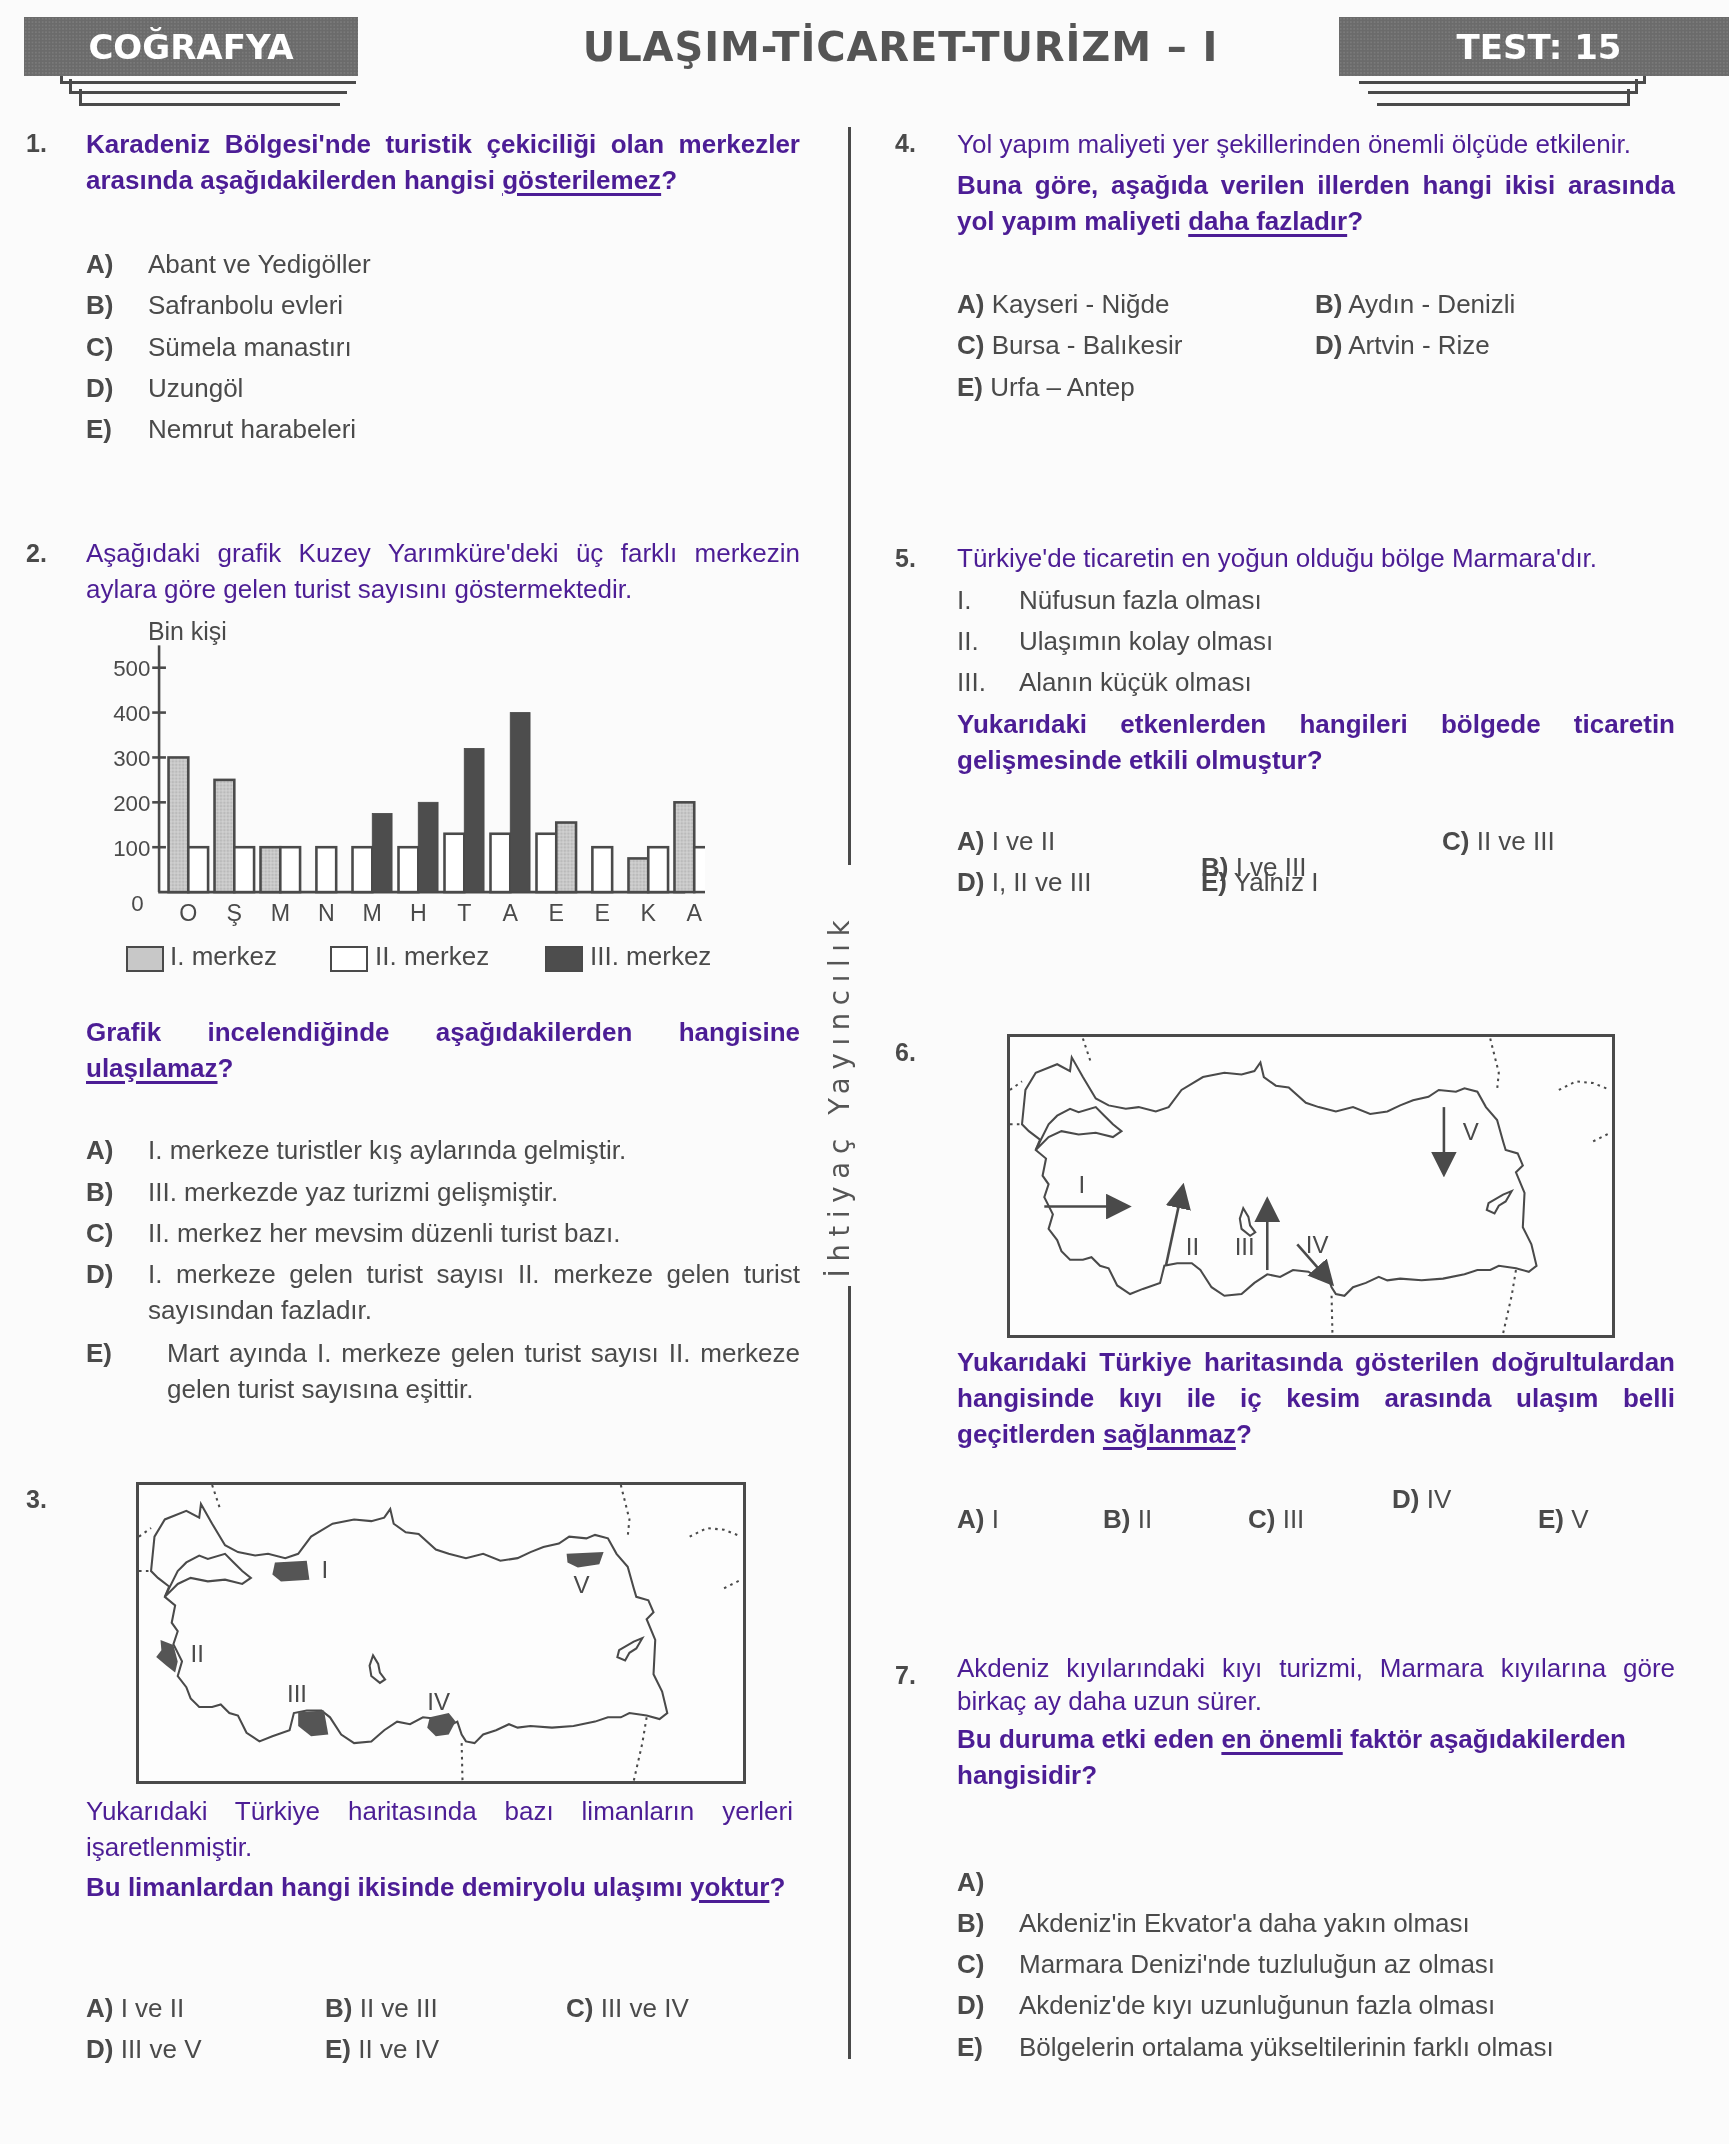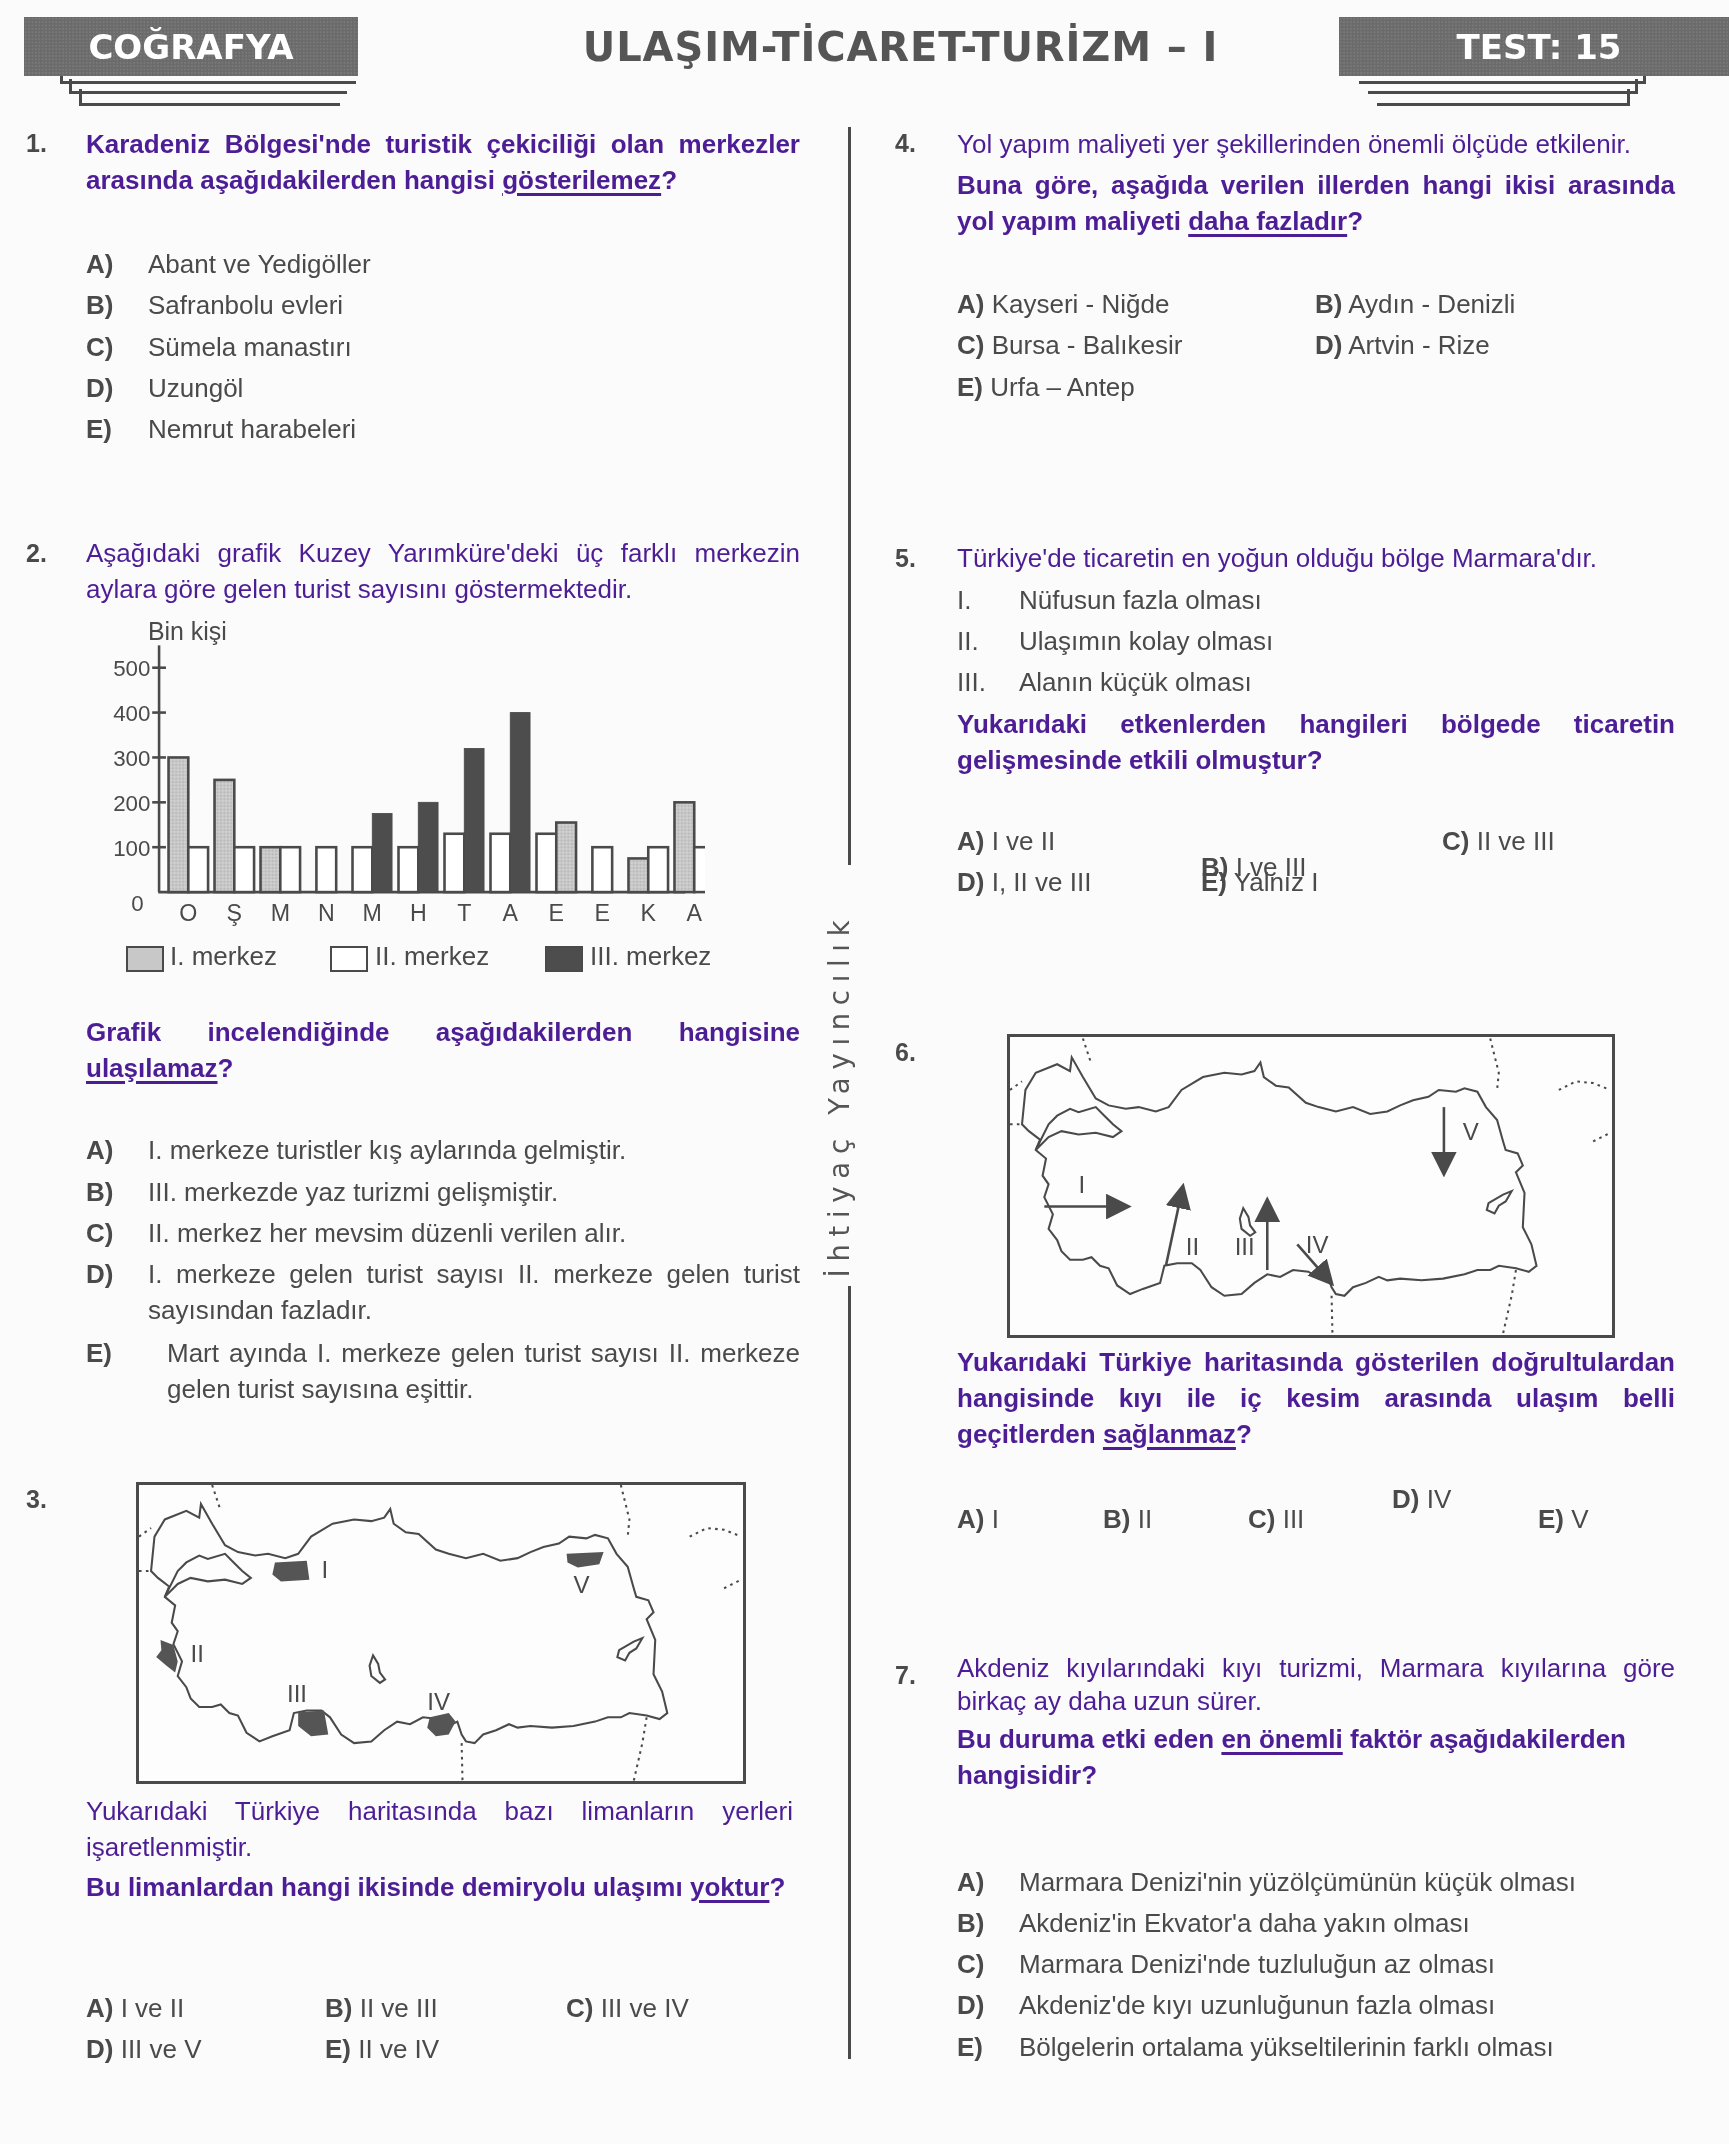--- a/index.html
+++ b/index.html
@@ -175,21 +175,21 @@
   <div class="optrow" style="left:86px;top:1132px;width:714px;">
       <span class="lbl">A)</span>
       <span>I. merkeze turistler kış aylarında gelmiştir.</span>
     </div>
   <div class="optrow" style="left:86px;top:1174px;width:714px;">
       <span class="lbl">B)</span>
       <span>III. merkezde yaz turizmi gelişmiştir.</span>
     </div>
   <div class="optrow" style="left:86px;top:1215px;width:714px;">
       <span class="lbl">C)</span>
-      <span>II. merkez her mevsim düzenli verilen alır.</span>
+      <span>II. merkez her mevsim düzenli turist bazı.</span>
     </div>
   <div class="optrow" style="left:86px;top:1256px;width:714px;">
       <span class="lbl">D)</span>
       <span class="justify" style="text-align:justify;">I. merkeze gelen turist sayısı II. merkeze gelen turist sayısından fazladır.</span>
     </div>
   <div class="optrow" style="left:86px;top:1335px;width:714px;">
       <span class="lbl">E)</span>
       <span style="text-align:justify;margin-left:19px;">Mart ayında I. merkeze gelen turist sayısı II. merkeze gelen turist sayısına eşittir.</span>
     </div>
 </section>
@@ -323,21 +323,20 @@
 </section>
 
 <section>
   <div class="qnum" style="left:895px;top:1661px;">7.</div>
   <div class="text justify" style="left:957px;top:1652px;width:718px;line-height:33px;">Akdeniz kıyılarındaki kıyı turizmi, Marmara kıyılarına göre birkaç ay daha uzun sürer.</div>
   <div class="text bold" style="left:957px;top:1721px;width:718px;">
     <span>Bu duruma etki eden </span><span class="u">en önemli</span><span> faktör aşağıdakilerden hangisidir?</span>
   </div>
   <div class="optrow" style="left:957px;top:1864px;">
       <span class="lbl">A)</span>
-      <span>Marmara Denizi'nin yüzölçümünün küçük olması</span>
     </div>
   <div class="optrow" style="left:957px;top:1905px;">
       <span class="lbl">B)</span>
       <span>Akdeniz'in Ekvator'a daha yakın olması</span>
     </div>
   <div class="optrow" style="left:957px;top:1946px;">
       <span class="lbl">C)</span>
       <span>Marmara Denizi'nde tuzluluğun az olması</span>
     </div>
   <div class="optrow" style="left:957px;top:1987px;">

